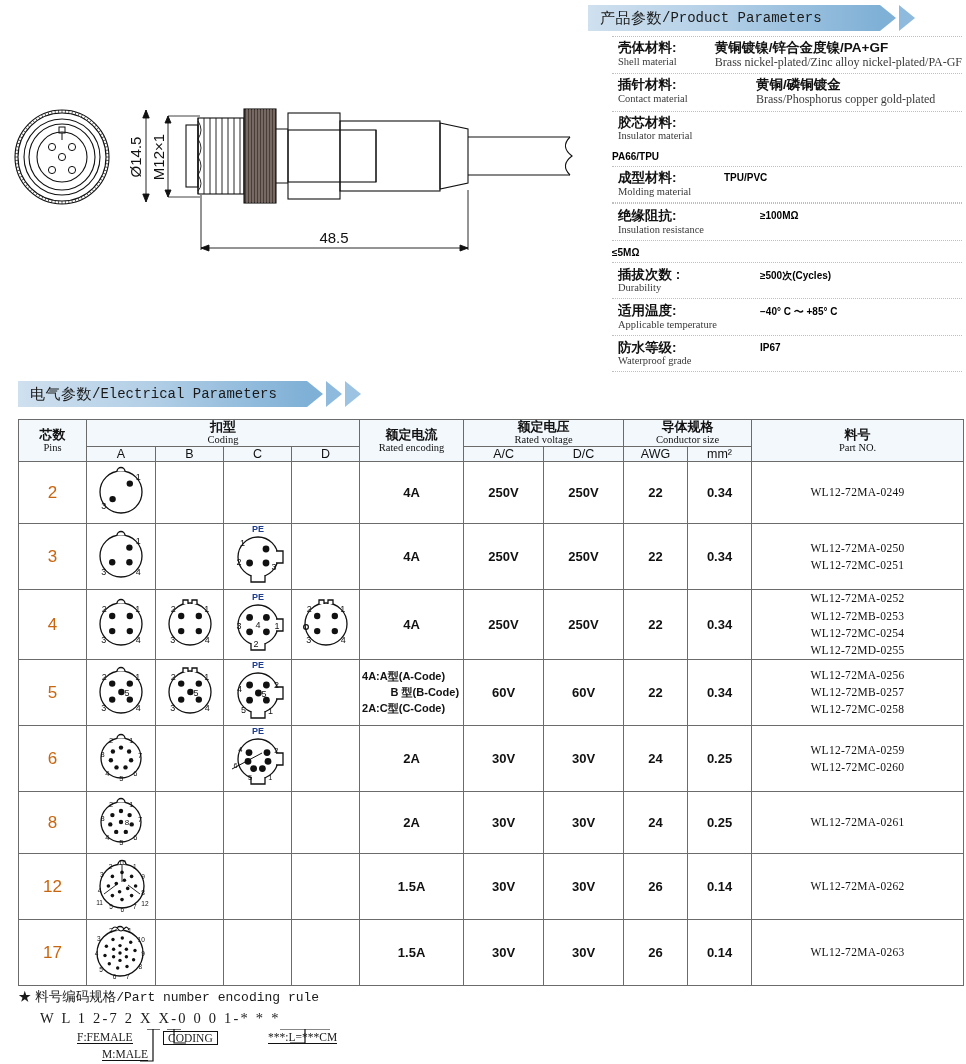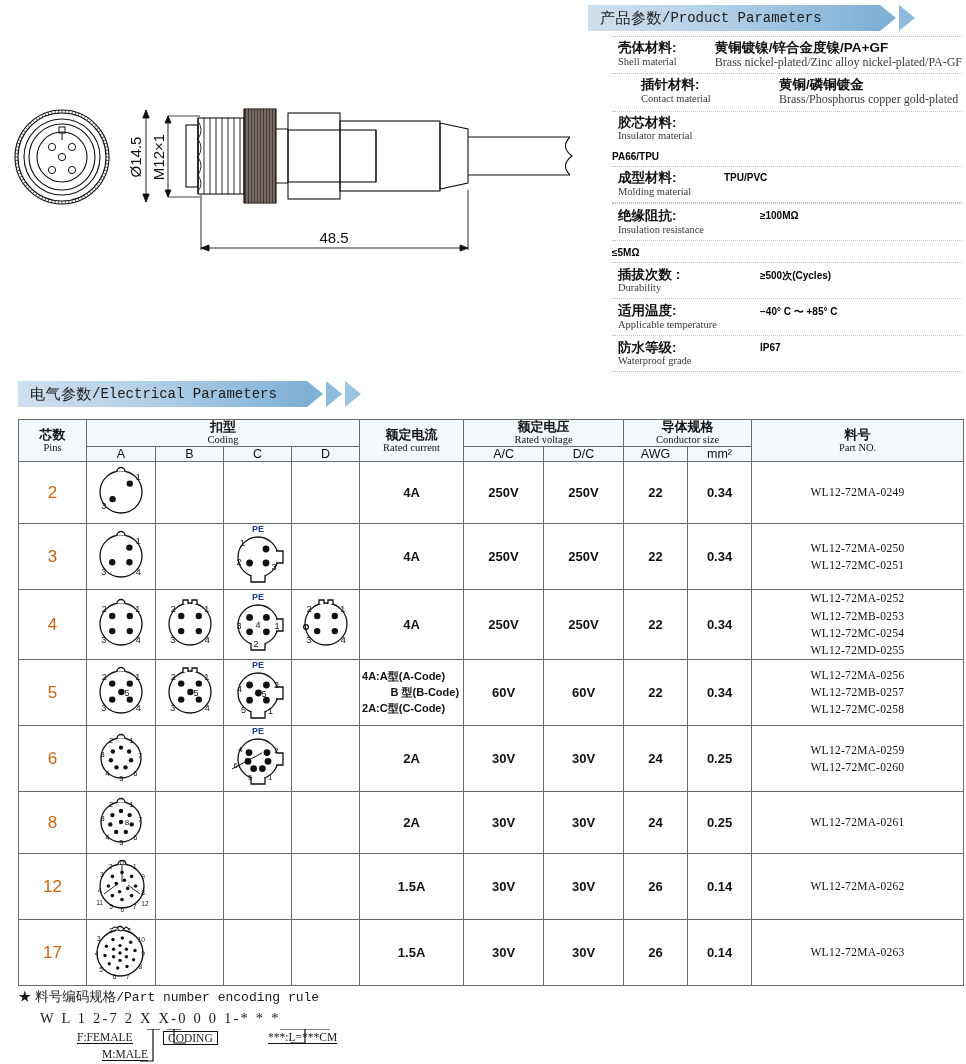--- a/index.html
+++ b/index.html
@@ -160,21 +160,21 @@
       <div style="width:112px;padding:3px 0 4px 6px;">
         <div class="spec-label-cn">壳体材料:</div>
         <div class="spec-label-en">Shell material</div>
       </div>
       <div style="padding:3px 0 4px 0;">
         <div class="spec-val-cn">黄铜镀镍/锌合金度镍/PA+GF</div>
         <div class="spec-val-en">Brass nickel-plated/Zinc alloy nickel-plated/PA-GF</div>
       </div>
     </div>
     <div class="spec-row" style="display:flex;">
-      <div style="width:112px;padding:3px 0 4px 6px;margin-left:23px;">
+      <div style="width:112px;padding:3px 0 4px 6px;">
         <div class="spec-label-cn">插针材料:</div>
         <div class="spec-label-en">Contact material</div>
       </div>
       <div style="padding:3px 0 4px 0;margin-left:32px;">
         <div class="spec-val-cn">黄铜/磷铜镀金</div>
         <div class="spec-val-en">Brass/Phosphorus copper gold-plated</div>
       </div>
     </div>
     <div class="spec-row" style="display:flex;flex-direction:column;">
       <div style="width:112px;padding:3px 0 4px 6px;">
@@ -270,21 +270,21 @@
         <th rowspan="2">
           <span class="th-cn">芯数</span>
           <span class="th-en">Pins</span>
         </th>
         <th colspan="4">
           <span class="th-cn">扣型</span>
           <span class="th-en">Coding</span>
         </th>
         <th rowspan="2">
           <span class="th-cn">额定电流</span>
-          <span class="th-en">Rated current</span>
+          <span class="th-en">Rated encoding</span>
         </th>
         <th colspan="2">
           <span class="th-cn">额定电压</span>
           <span class="th-en">Rated voltage</span>
         </th>
         <th colspan="2">
           <span class="th-cn">导体规格</span>
           <span class="th-en">Conductor size</span>
         </th>
         <th rowspan="2">

